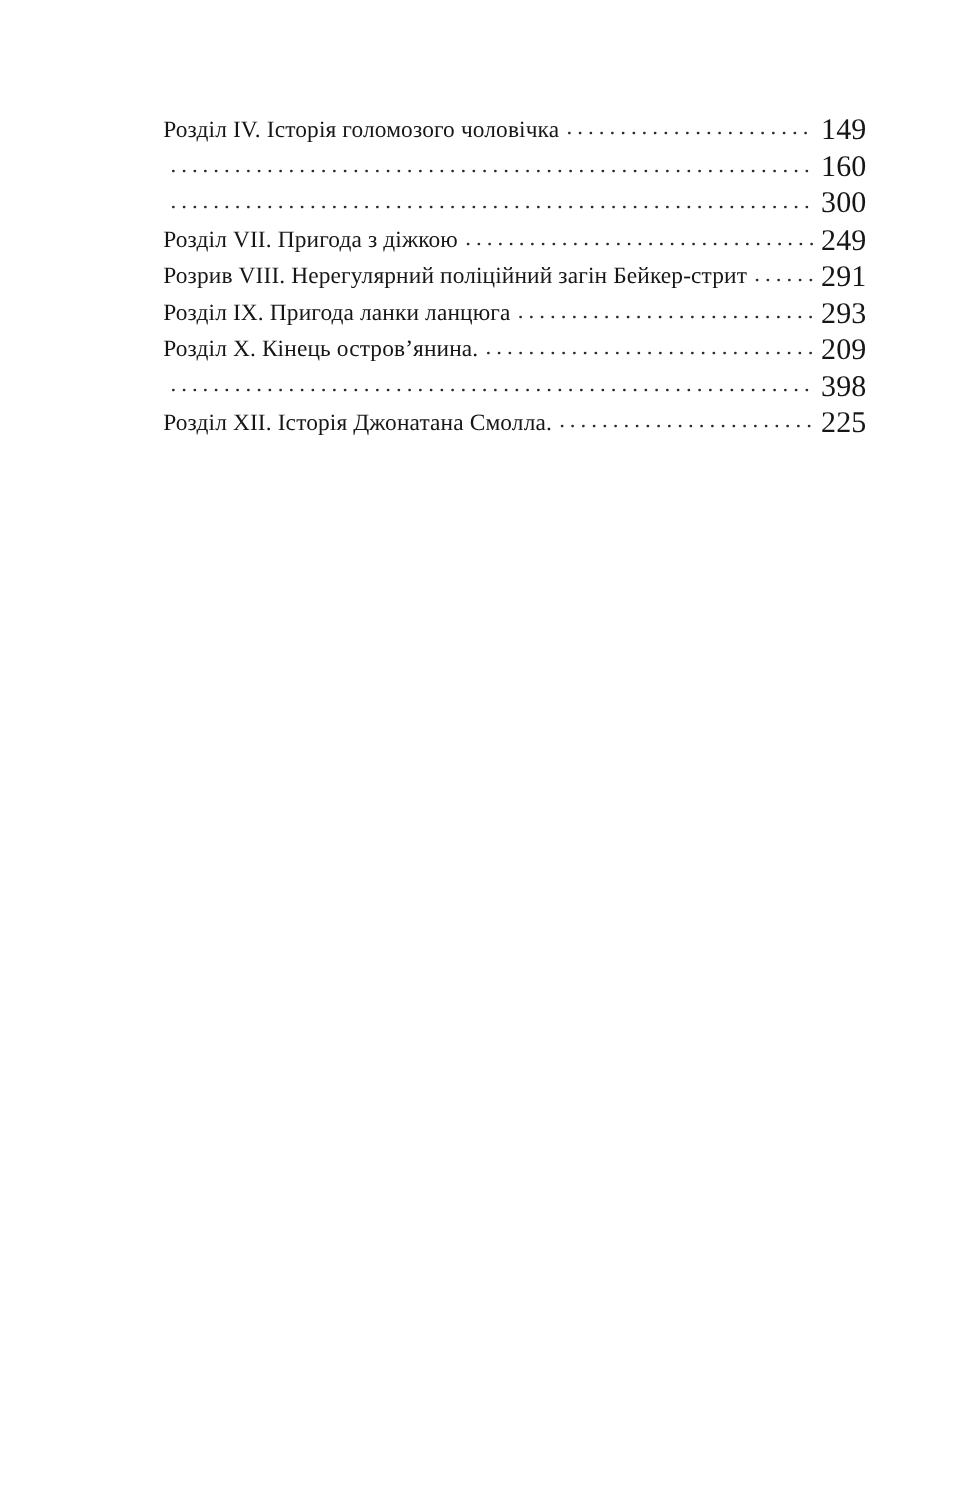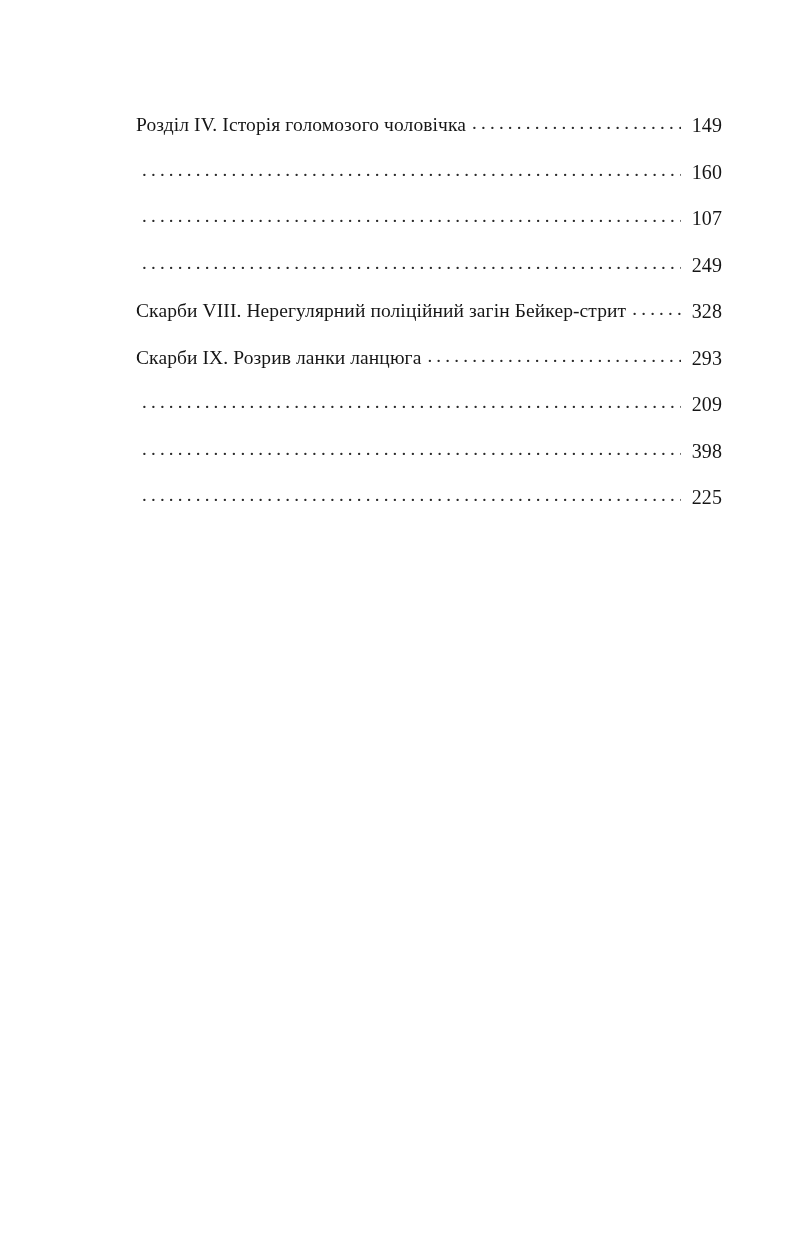--- a/index.html
+++ b/index.html
@@ -50,22 +50,21 @@
     top: -2px;
     font-size: 19px;
     letter-spacing: 4.2px;
     color: #2a2a2a;
     white-space: nowrap;
   }
   .toc-page {
     flex: 0 0 auto;
     text-align: right;
     min-width: 36px;
-    font-size: 20px;
-    margin-top: 16px;
+    font-size: 25px;
   }
 </style>
 </head>
 <body>
 
 <div class="page">
   <div class="toc">
 
     <div class="toc-entry">
       <span class="toc-title">Розділ IV. Історія голомозого чоловічка</span>
@@ -73,49 +72,52 @@
       <span class="toc-page">149</span>
     </div>
 
     <div class="toc-entry">
       <span class="toc-dots">................................................................................................................</span>
       <span class="toc-page">160</span>
     </div>
 
     <div class="toc-entry">
       <span class="toc-dots">................................................................................................................</span>
-      <span class="toc-page">107</span>
+      <span class="toc-page">300</span>
     </div>
 
     <div class="toc-entry">
+      <span class="toc-title">Розділ VII. Пригода з діжкою</span>
       <span class="toc-dots">................................................................................................................</span>
       <span class="toc-page">249</span>
     </div>
 
     <div class="toc-entry">
-      <span class="toc-title">Скарби VIII. Нерегулярний поліційний загін Бейкер-стрит</span>
+      <span class="toc-title">Розрив VIII. Нерегулярний поліційний загін Бейкер-стрит</span>
       <span class="toc-dots">................................................................................................................</span>
-      <span class="toc-page">328</span>
+      <span class="toc-page">291</span>
     </div>
 
     <div class="toc-entry">
-      <span class="toc-title">Скарби IX. Розрив ланки ланцюга</span>
+      <span class="toc-title">Розділ IX. Пригода ланки ланцюга</span>
       <span class="toc-dots">................................................................................................................</span>
       <span class="toc-page">293</span>
     </div>
 
     <div class="toc-entry">
+      <span class="toc-title">Розділ X. Кінець остров’янина.</span>
       <span class="toc-dots">................................................................................................................</span>
       <span class="toc-page">209</span>
     </div>
 
     <div class="toc-entry">
       <span class="toc-dots">................................................................................................................</span>
       <span class="toc-page">398</span>
     </div>
 
     <div class="toc-entry">
+      <span class="toc-title">Розділ XII. Історія Джонатана Смолла.</span>
       <span class="toc-dots">................................................................................................................</span>
       <span class="toc-page">225</span>
     </div>
 
   </div>
 </div>
 
 </body></html>

